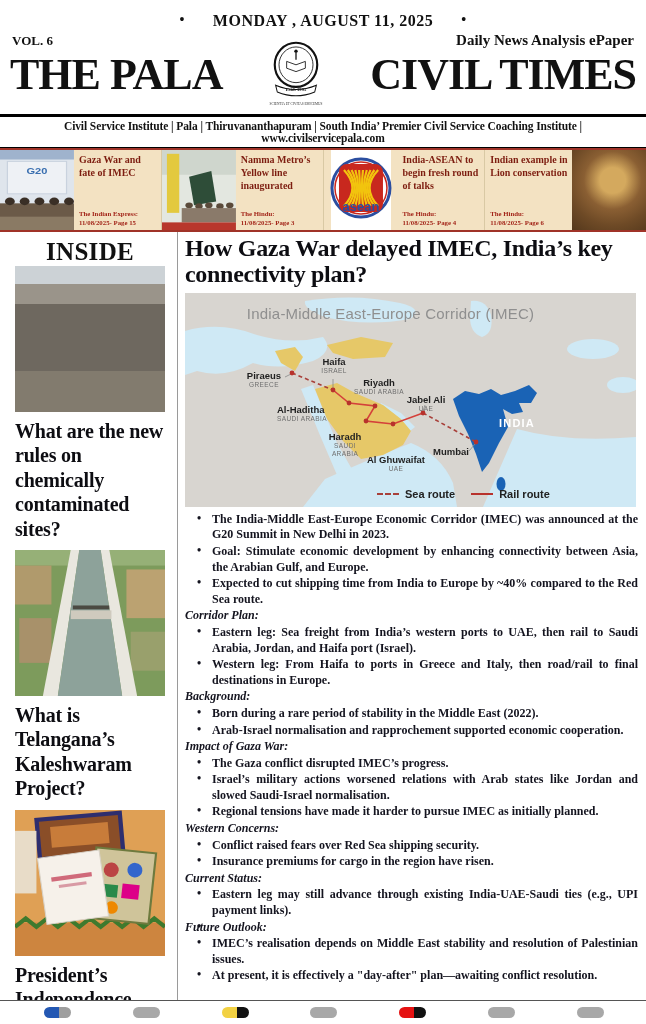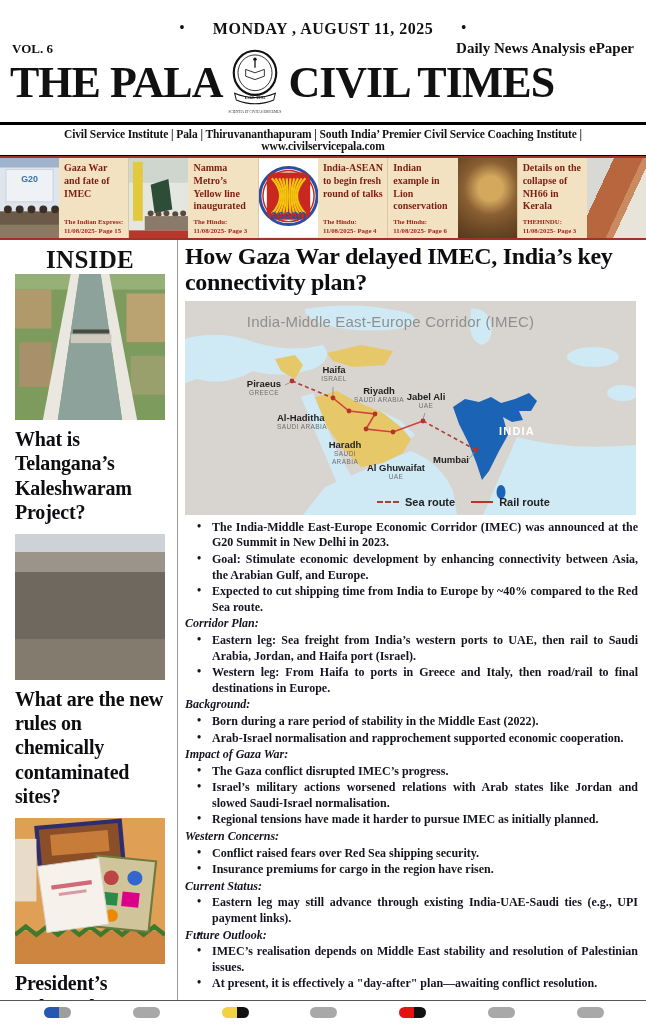--- a/index.html
+++ b/index.html
@@ -1,27 +1,27 @@
 <!DOCTYPE html>
 <html><head>
 <meta charset="utf-8">
 <style>
   * { margin:0; padding:0; box-sizing:border-box; }
   body { background:#777; font-family:"Liberation Serif", serif; }
   .page { width:646px; height:1024px; background:#fff; margin:0 auto; position:relative;
           display:flex; flex-direction:column; overflow:hidden; color:#111; }
 
   
-  .mast { padding-top:20px; }
+  .mast { padding-top:12px; }
   .date-row { text-align:center; font-weight:bold; font-size:16px; letter-spacing:.5px; }
   .dsep { margin:0 28px; font-size:14px; vertical-align:2px; }
   .vol-row { display:flex; justify-content:space-between; align-items:flex-end; padding:0 12px; margin-top:2px; font-weight:bold; }
   .vol { font-size:13px; }
   .edition { font-size:15px; }
-  .title-row { display:flex; align-items:center; padding:0 10px; margin-top:-8px; }
+  .title-row { display:flex; justify-content:space-between; align-items:center; padding:0 10px; margin-top:-8px; }
   .big-title { font-size:44px; font-weight:bold; letter-spacing:-1px; line-height:1; white-space:nowrap; }
   .logo { width:62px; height:68px; flex:none; margin:0 2px; }
   .logo svg { width:100%; height:100%; }
 
   .tagline { border-top:3px solid #000; border-bottom:1px solid #000; margin-top:5px;
              font-weight:bold; font-size:11.5px; text-align:center; padding:3px 2px; letter-spacing:-.1px; }
 
   
   .news-strip { display:flex; height:84px; border-top:2px solid #a03328; border-bottom:2px solid #a03328; flex:none; }
   .strip-item { flex:1 1 0; display:flex; background:#f3e2c2; border-right:1px solid #d9c9a4; overflow:hidden; }
@@ -187,57 +187,47 @@
       <div class="strip-item rev">
         <div class="strip-img img-lion-photo"></div>
         <div class="strip-cap">
           <div class="strip-headline">Indian example in Lion conservation</div>
           <div class="strip-src">
             <div>The Hindu:</div>
             <div>11/08/2025- Page 6</div>
           </div>
         </div>
       </div>
-      <div class="strip-item rev">
-        <div class="strip-img img-nh66-collapse-photo"></div>
-        <div class="strip-cap">
-          <div class="strip-headline">Details on the collapse of NH66 in Kerala</div>
-          <div class="strip-src">
-            <div>THEHINDU:</div>
-            <div>11/08/2025- Page 3</div>
-          </div>
-        </div>
-      </div>
     </div>
 
   <div class="content">
     <aside class="sidebar">
       <div class="inside-head">INSIDE</div>
       <div id="sidebar-items">
+          <div class="side-item">
+            <div class="side-img img-contaminated-site-photo"></div>
+            <div class="side-headline">What are the new rules on chemically contaminated sites?</div>
+          </div>
           <div class="side-item">
             <div class="side-img img-kaleshwaram-canal-aerial-photo">
               <svg viewBox="0 0 140 150" preserveAspectRatio="none">
     <rect width="140" height="150" fill="#7d9b5c"></rect>
                 <rect width="140" height="16" fill="#96b077"></rect>
     <rect x="0" y="16" width="34" height="40" fill="#b09a6c"></rect>
                 <rect x="104" y="20" width="36" height="50" fill="#bba271"></rect>
     <rect x="4" y="70" width="30" height="46" fill="#a8916a"></rect>
                 <rect x="108" y="84" width="32" height="40" fill="#99a06c"></rect>
     <polygon points="52,0 60,0 40,150 26,150" fill="#e9e7df"></polygon>
     <polygon points="80,0 88,0 114,150 100,150" fill="#e9e7df"></polygon>
     <polygon points="60,0 80,0 100,150 40,150" fill="#8da29a"></polygon>
     <rect x="52" y="62" width="38" height="9" fill="#cfcabe"></rect>
     <rect x="54" y="57" width="34" height="4" fill="#4a4a42"></rect>
               </svg>
             </div>
             <div class="side-headline">What is Telangana’s Kaleshwaram Project?</div>
-          </div>
-          <div class="side-item">
-            <div class="side-img img-contaminated-site-photo"></div>
-            <div class="side-headline">What are the new rules on chemically contaminated sites?</div>
           </div>
           <div class="side-item">
             <div class="side-img img-independence-invitation-photo">
               <svg viewBox="0 0 140 140" preserveAspectRatio="none">
     <rect width="140" height="140" fill="#dfa055"></rect>
     <rect x="0" y="108" width="140" height="32" fill="#cd853f"></rect>
     <polyline points="0,112 10,104 20,112 30,104 40,112 50,104 60,112 70,104 80,112 90,104 100,112 110,104 120,112 130,104 140,112" fill="none" stroke="#3e7a2e" stroke-width="4"></polyline>
     <g transform="rotate(-5 60 30)">
                   <rect x="22" y="6" width="78" height="38" fill="#8a4e28" stroke="#2e2e6e" stroke-width="4"></rect>
                   <rect x="34" y="14" width="54" height="20" fill="#c87c3a"></rect>
@@ -308,21 +298,21 @@
               <div class="map-country">GREECE</div>
             </div>
             <div class="map-label" style="left: 128px; top: 64px; width: 42px;">
               <div class="map-city">Haifa</div>
               <div class="map-country">ISRAEL</div>
             </div>
             <div class="map-label" style="left: 168px; top: 85px; width: 52px;">
               <div class="map-city">Riyadh</div>
               <div class="map-country">SAUDI ARABIA</div>
             </div>
-            <div class="map-label" style="left: 218px; top: 91px; width: 46px;">
+            <div class="map-label" style="left: 218px; top: 102px; width: 46px;">
               <div class="map-city">Jabel Ali</div>
               <div class="map-country">UAE</div>
             </div>
             <div class="map-label left" style="left: 92px; top: 112px; width: 58px;">
               <div class="map-city">Al-Haditha</div>
               <div class="map-country">SAUDI ARABIA</div>
             </div>
             <div class="map-label" style="left: 136px; top: 139px; width: 48px;">
               <div class="map-city">Haradh</div>
               <div class="map-country">SAUDI ARABIA</div>

